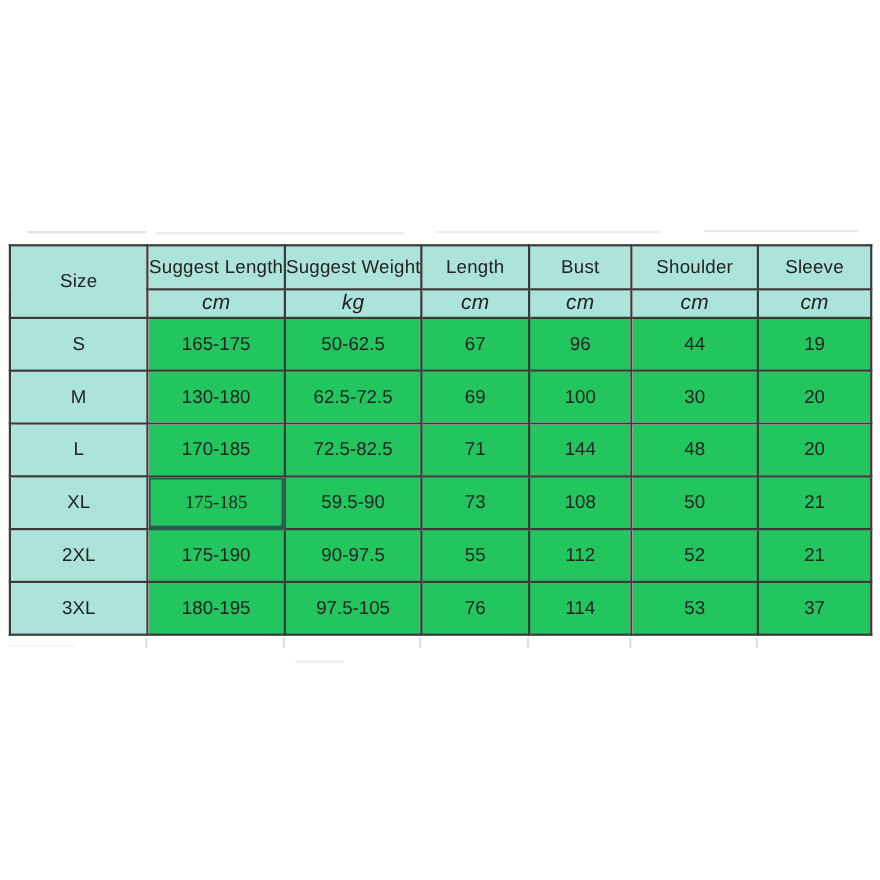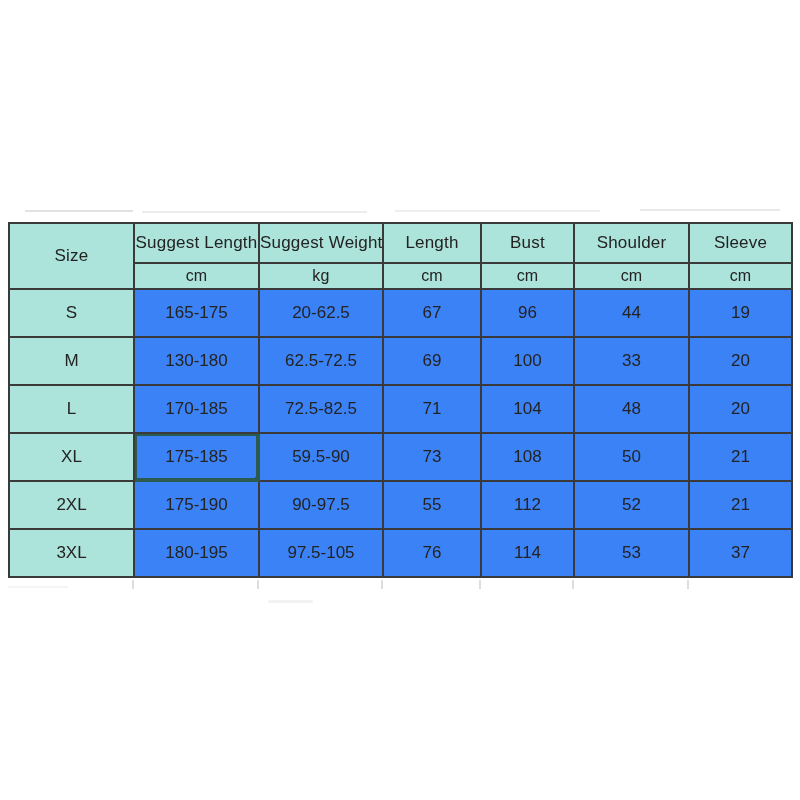--- a/index.html
+++ b/index.html
@@ -34,34 +34,35 @@
     white-space:nowrap;
   }
   .size-table thead th{
     background:var(--teal);
     font-weight:normal;
     font-size:17px;
     letter-spacing:0.2px;
   }
   .size-table thead tr.label-row{height:40px;}
   .size-table thead tr.unit-row{height:26px;}
-  .size-table thead tr.unit-row th{font-size:16px;}
+  .size-table thead tr.unit-row th{font-size:19px;font-style:italic;}
   .size-table tbody tr{height:48px;}
   .size-table tbody td{
-    background:#3b82f6;
+    background:#22c55e;
     font-size:17px;
   }
   .size-table tbody td.size-cell{
     background:var(--teal);
   }
   
   .size-table tbody td.selected{
     position:relative;
     box-shadow:inset 0 0 0 2px var(--sel);
     border-color:var(--sel);
+    font-family:Liberation Serif, serif;
   }
   .size-table tbody td.selected::after{
     content:"";
     position:absolute;
     right:-4px;bottom:-4px;
     width:7px;height:7px;
     background:var(--sel);
     z-index:3;
   }
   
@@ -125,41 +126,41 @@
         <th>cm</th>
         <th>cm</th>
         <th>cm</th>
         <th>cm</th>
       </tr>
     </thead>
     <tbody>
         <tr>
           <td class="size-cell">S</td>
           <td>165-175</td>
-          <td>20-62.5</td>
+          <td>50-62.5</td>
           <td>67</td>
           <td>96</td>
           <td>44</td>
           <td>19</td>
         </tr>
         <tr>
           <td class="size-cell">M</td>
           <td>130-180</td>
           <td>62.5-72.5</td>
           <td>69</td>
           <td>100</td>
-          <td>33</td>
+          <td>30</td>
           <td>20</td>
         </tr>
         <tr>
           <td class="size-cell">L</td>
           <td>170-185</td>
           <td>72.5-82.5</td>
           <td>71</td>
-          <td>104</td>
+          <td>144</td>
           <td>48</td>
           <td>20</td>
         </tr>
         <tr>
           <td class="size-cell">XL</td>
           <td class="selected">175-185</td>
           <td>59.5-90</td>
           <td>73</td>
           <td>108</td>
           <td>50</td>

